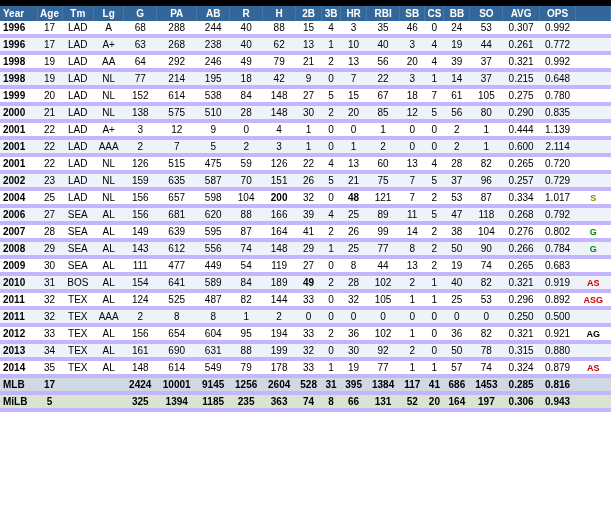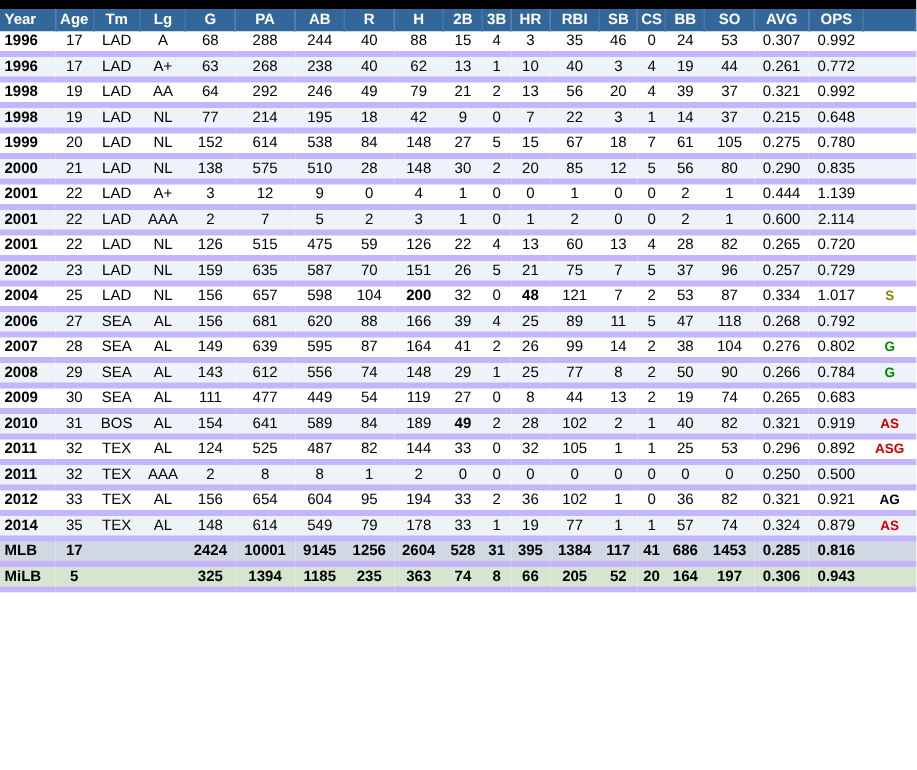--- a/index.html
+++ b/index.html
@@ -528,20 +528,42 @@
         <td>102</td>
         <td>1</td>
         <td>0</td>
         <td>36</td>
         <td>82</td>
         <td>0.321</td>
         <td>0.921</td>
         <td><span class="badge">AG</span></td>
       </tr>
       <tr>
+        <td class="year-col">2013</td>
+        <td>34</td>
+        <td>TEX</td>
+        <td>AL</td>
+        <td>161</td>
+        <td>690</td>
+        <td>631</td>
+        <td>88</td>
+        <td>199</td>
+        <td>32</td>
+        <td>0</td>
+        <td>30</td>
+        <td>92</td>
+        <td>2</td>
+        <td>0</td>
+        <td>50</td>
+        <td>78</td>
+        <td>0.315</td>
+        <td>0.880</td>
+        <td></td>
+      </tr>
+      <tr>
         <td class="year-col">2014</td>
         <td>35</td>
         <td>TEX</td>
         <td>AL</td>
         <td>148</td>
         <td>614</td>
         <td>549</td>
         <td>79</td>
         <td>178</td>
         <td>33</td>
@@ -584,21 +606,21 @@
         <td></td>
         <td></td>
         <td>325</td>
         <td>1394</td>
         <td>1185</td>
         <td>235</td>
         <td>363</td>
         <td>74</td>
         <td>8</td>
         <td>66</td>
-        <td>205</td>
+        <td>131</td>
         <td>52</td>
         <td>20</td>
         <td>164</td>
         <td>197</td>
         <td>0.306</td>
         <td>0.943</td>
         <td></td>
       </tr>
     </tbody>
 </table>

